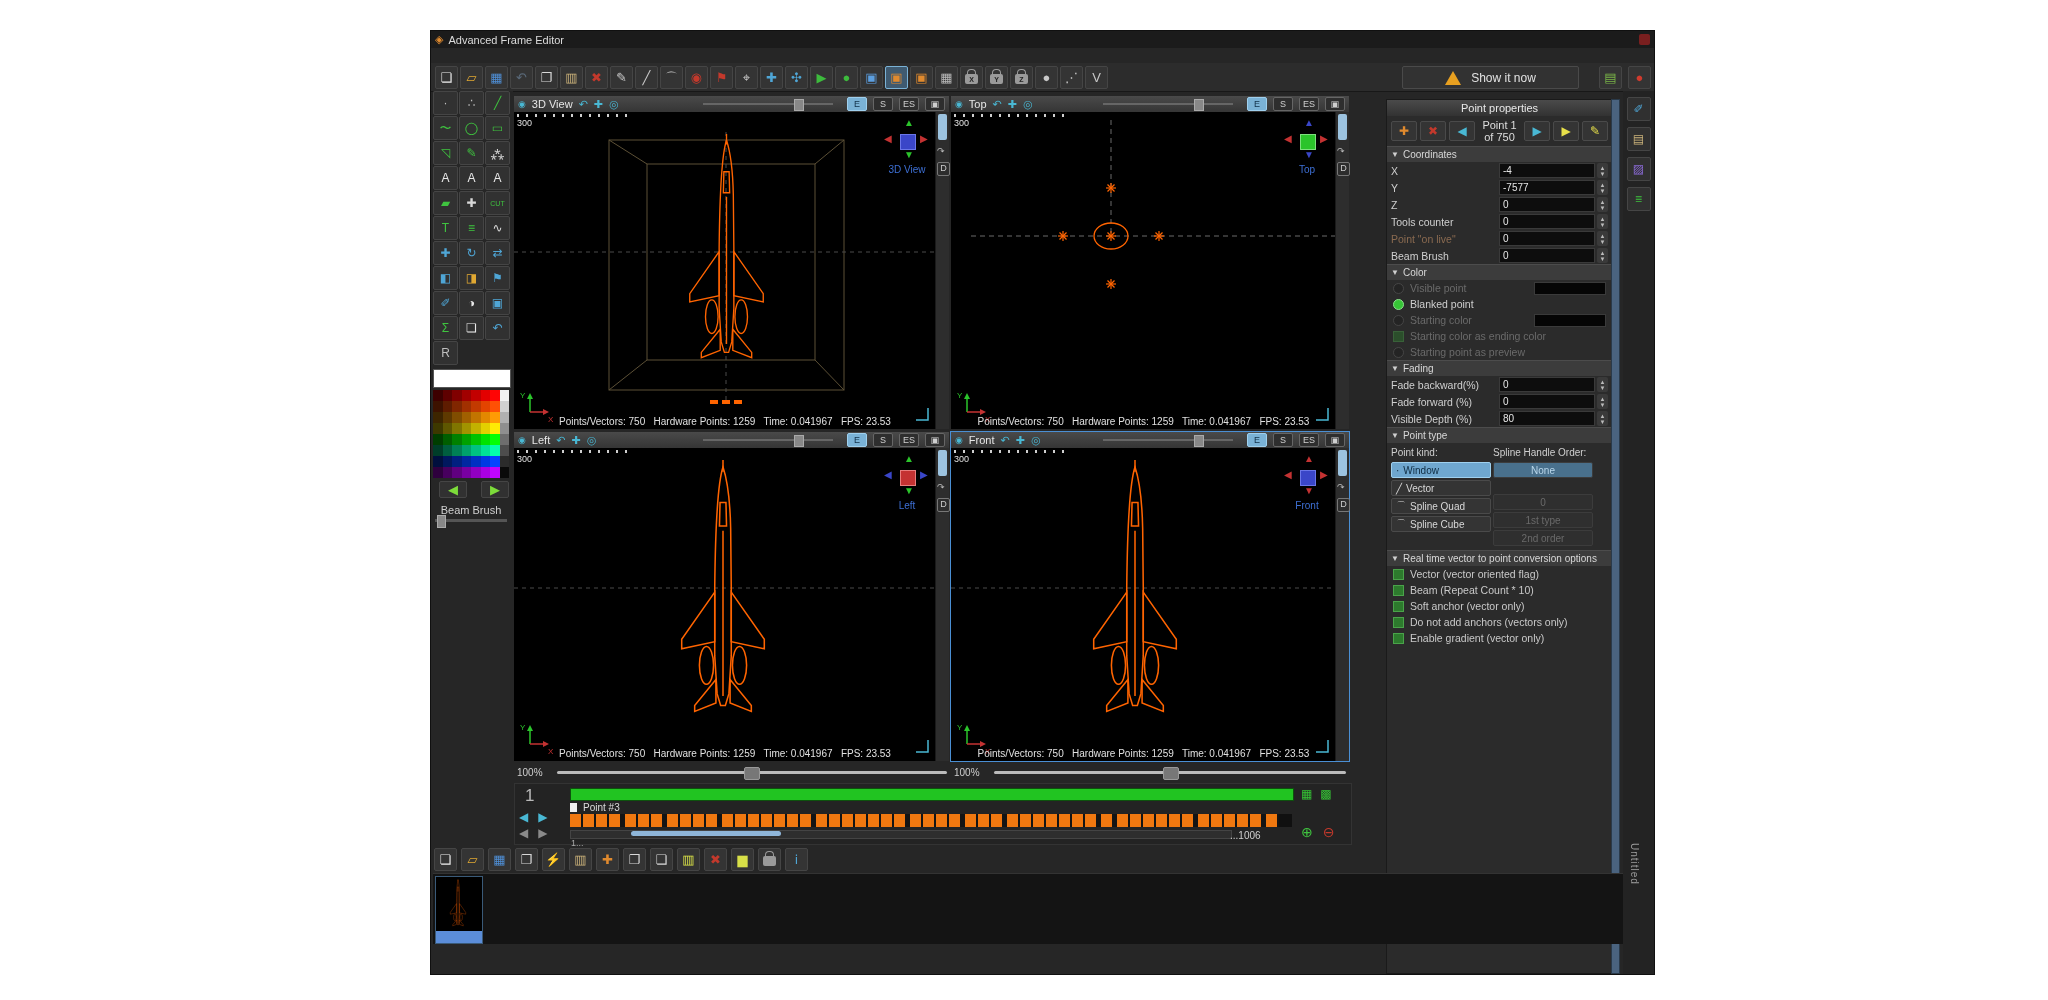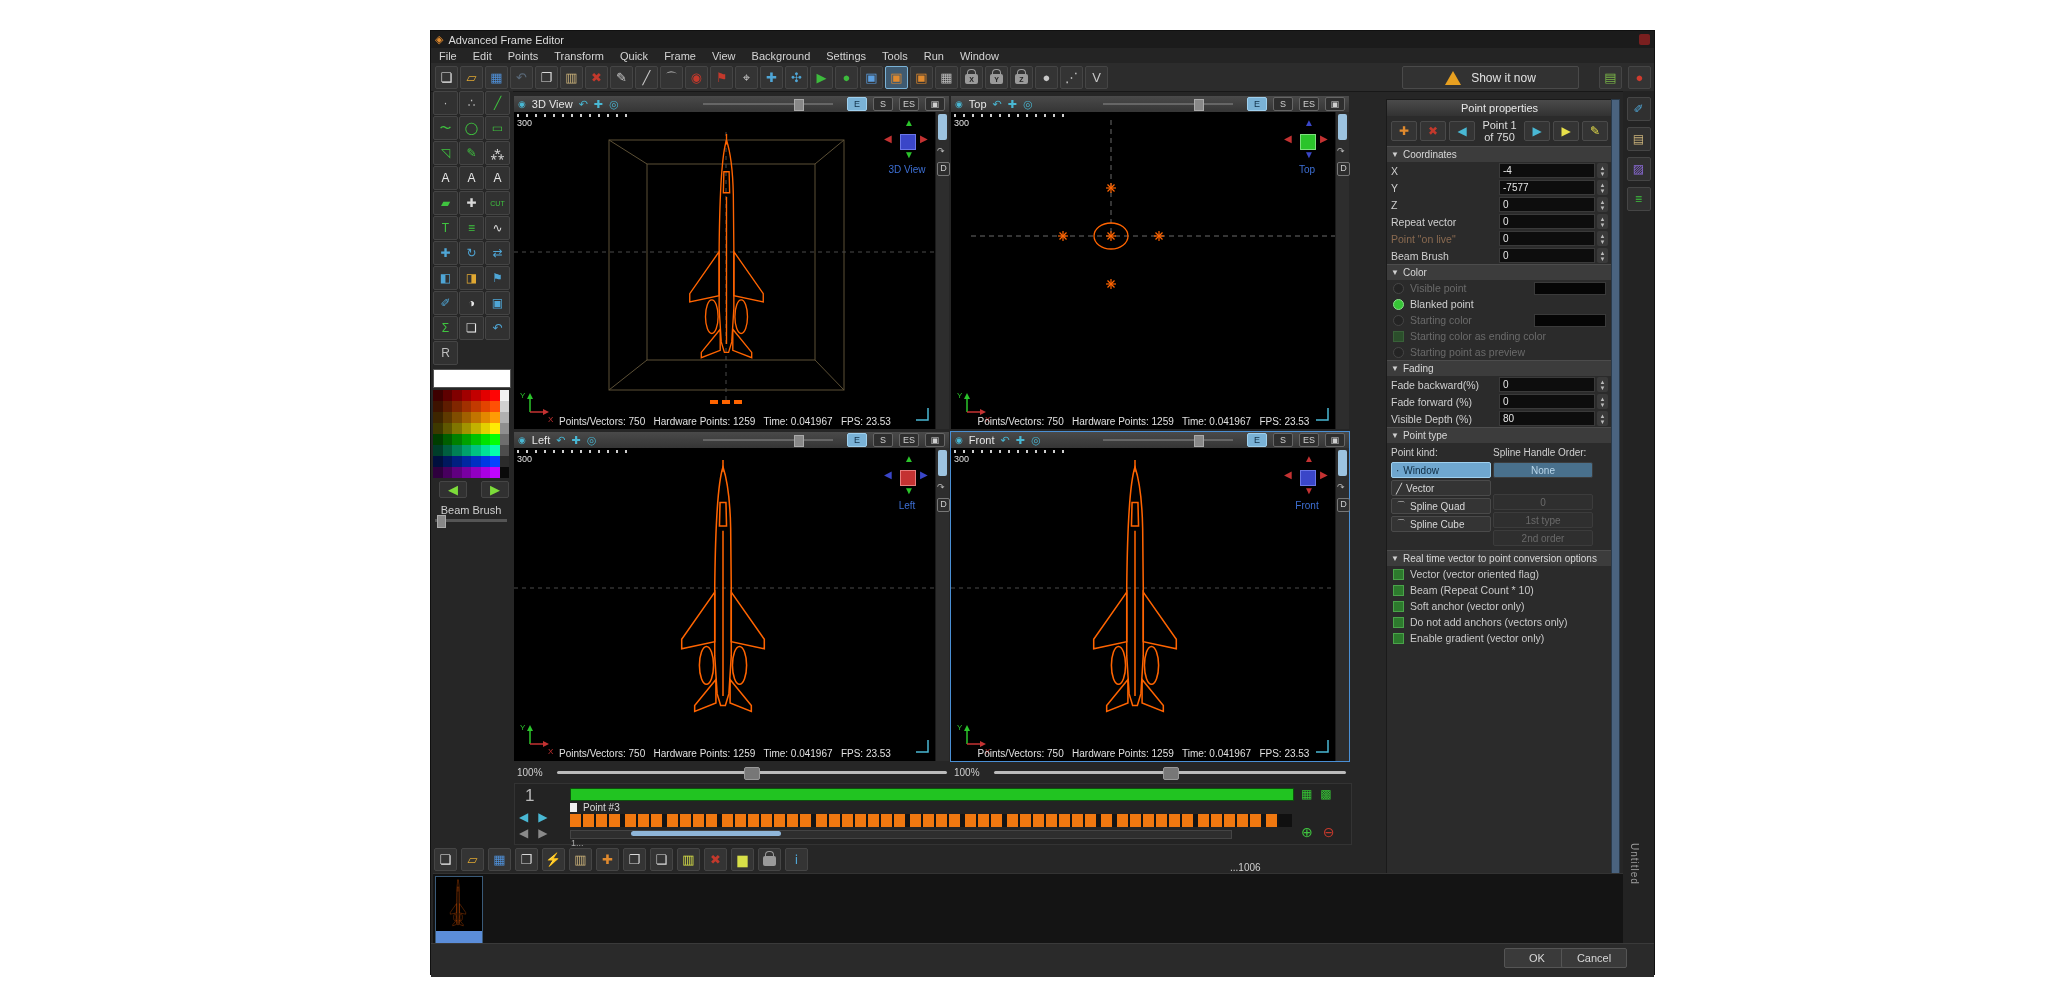--- a/index.html
+++ b/index.html
@@ -102,21 +102,21 @@
   .tl-green{position:absolute;left:55px;top:4px;width:722px;height:11px;background:#21c421;border:1px solid #0d520d;}
   .tl-gicons{position:absolute;left:786px;top:3px;display:flex;gap:8px;color:#35c435;font-size:12px;}
   .tl-pt{position:absolute;left:55px;top:18px;height:10px;display:flex;align-items:center;gap:6px;font-size:10px;color:#dcdcdc;}
   .tl-ptbox{width:7px;height:9px;background:#f0f0f0;}
   .tl-orange{position:absolute;left:55px;top:30px;width:722px;height:13px;background:#101010;display:flex;overflow:hidden;}
   .tl-orange .seg{height:100%;background:#f07810;}
   .tl-orange .gap{height:100%;background:#141414;}
   .tl-scroll{position:absolute;left:55px;top:46px;width:660px;height:7px;background:#2e2e2e;border:1px solid #444;}
   .tl-scrollth{position:absolute;left:60px;top:0px;width:150px;height:5px;background:#8fb6d9;border-radius:3px;}
   .tl-startlbl{position:absolute;left:56px;top:54px;font-size:9px;color:#aaa;}
-  .tl-endlbl{position:absolute;left:715px;top:46px;font-size:10px;color:#cfcfcf;margin-top:32px;}
+  .tl-endlbl{position:absolute;left:715px;top:46px;font-size:10px;color:#cfcfcf;}
   .tl-mags{position:absolute;left:786px;top:40px;display:flex;gap:10px;font-size:14px;}
   
   .btoolbar{position:absolute;left:2px;top:815px;height:26px;width:700px;display:flex;align-items:center;gap:2px;}
   .filmstrip{position:absolute;left:2px;top:842px;width:1190px;height:70px;background:#141414;border-top:1px solid #333;}
   .thumbcell{position:absolute;left:2px;top:2px;width:46px;height:66px;background:#000;border:1px solid #3a5a78;}
   .thumbsel{position:absolute;left:0;bottom:0;width:100%;height:12px;background:#5b8dd9;}
   .footer{position:absolute;left:0;right:0;top:912px;height:33px;background:#2a2a2a;border-top:1px solid #3a3a3a;}
   .fbtn{position:absolute;top:4px;width:64px;height:18px;background:#3a3a3a;border:1px solid #555;border-radius:2px;
         color:#d8d8d8;font-size:11px;text-align:center;line-height:18px;} .dim{color:#6a6a6a;}
 </style>
@@ -125,34 +125,20 @@
 
 <div class="page">
 <div class="win">
 
   <div class="titlebar">
     <span class="title-ico">◈</span>
     <span class="title-text">Advanced Frame Editor</span>
     <span class="win-close"></span>
   </div>
 
-  <div class="menubar" id="menubar">
-        <span class="menu-item">File</span>
-        <span class="menu-item">Edit</span>
-        <span class="menu-item">Points</span>
-        <span class="menu-item">Transform</span>
-        <span class="menu-item">Quick</span>
-        <span class="menu-item">Frame</span>
-        <span class="menu-item">View</span>
-        <span class="menu-item">Background</span>
-        <span class="menu-item">Settings</span>
-        <span class="menu-item">Tools</span>
-        <span class="menu-item">Run</span>
-        <span class="menu-item">Window</span>
-      </div>
 
   <div class="toolbar">
     <span id="tbar" style="display:flex;">
           <span class="tbtn" style="color: rgb(232, 232, 232);">❏</span>
           <span class="tbtn" style="color: rgb(224, 168, 50);">▱</span>
           <span class="tbtn" style="color: rgb(79, 143, 214);">▦</span>
           <span class="tbtn" style="color: rgb(90, 106, 122);">↶</span>
           <span class="tbtn" style="color: rgb(216, 216, 216);">❐</span>
           <span class="tbtn" style="color: rgb(203, 178, 122);">▥</span>
           <span class="tbtn" style="color: rgb(195, 57, 44);">✖</span>
@@ -577,21 +563,21 @@
             <span class="lbl">Y</span>
             <span class="fld">-7577</span>
             <span class="spin">▲<br>▼</span>
           </div>
           <div class="frow">
             <span class="lbl">Z</span>
             <span class="fld">0</span>
             <span class="spin">▲<br>▼</span>
           </div>
           <div class="frow">
-            <span class="lbl">Repeat vector</span>
+            <span class="lbl">Tools counter</span>
             <span class="fld">0</span>
             <span class="spin">▲<br>▼</span>
           </div>
           <div class="frow">
             <span class="lbl dim">Point "on live"</span>
             <span class="fld">0</span>
             <span class="spin">▲<br>▼</span>
           </div>
           <div class="frow">
             <span class="lbl">Beam Brush</span>
@@ -871,19 +857,15 @@
       </div>
   <div class="filmstrip">
     <div class="thumbcell">
       <svg width="44" height="52">
             <use href="#jet" transform="translate(11,2) scale(0.22)"></use>
           </svg>
       <span class="thumbsel"></span>
     </div>
   </div>
 
-  <div class="footer">
-    <span class="fbtn" style="left:1073px;">OK</span>
-    <span class="fbtn" style="left:1130px;">Cancel</span>
-  </div>
 
 </div>
 </div>
 
 </body></html>

